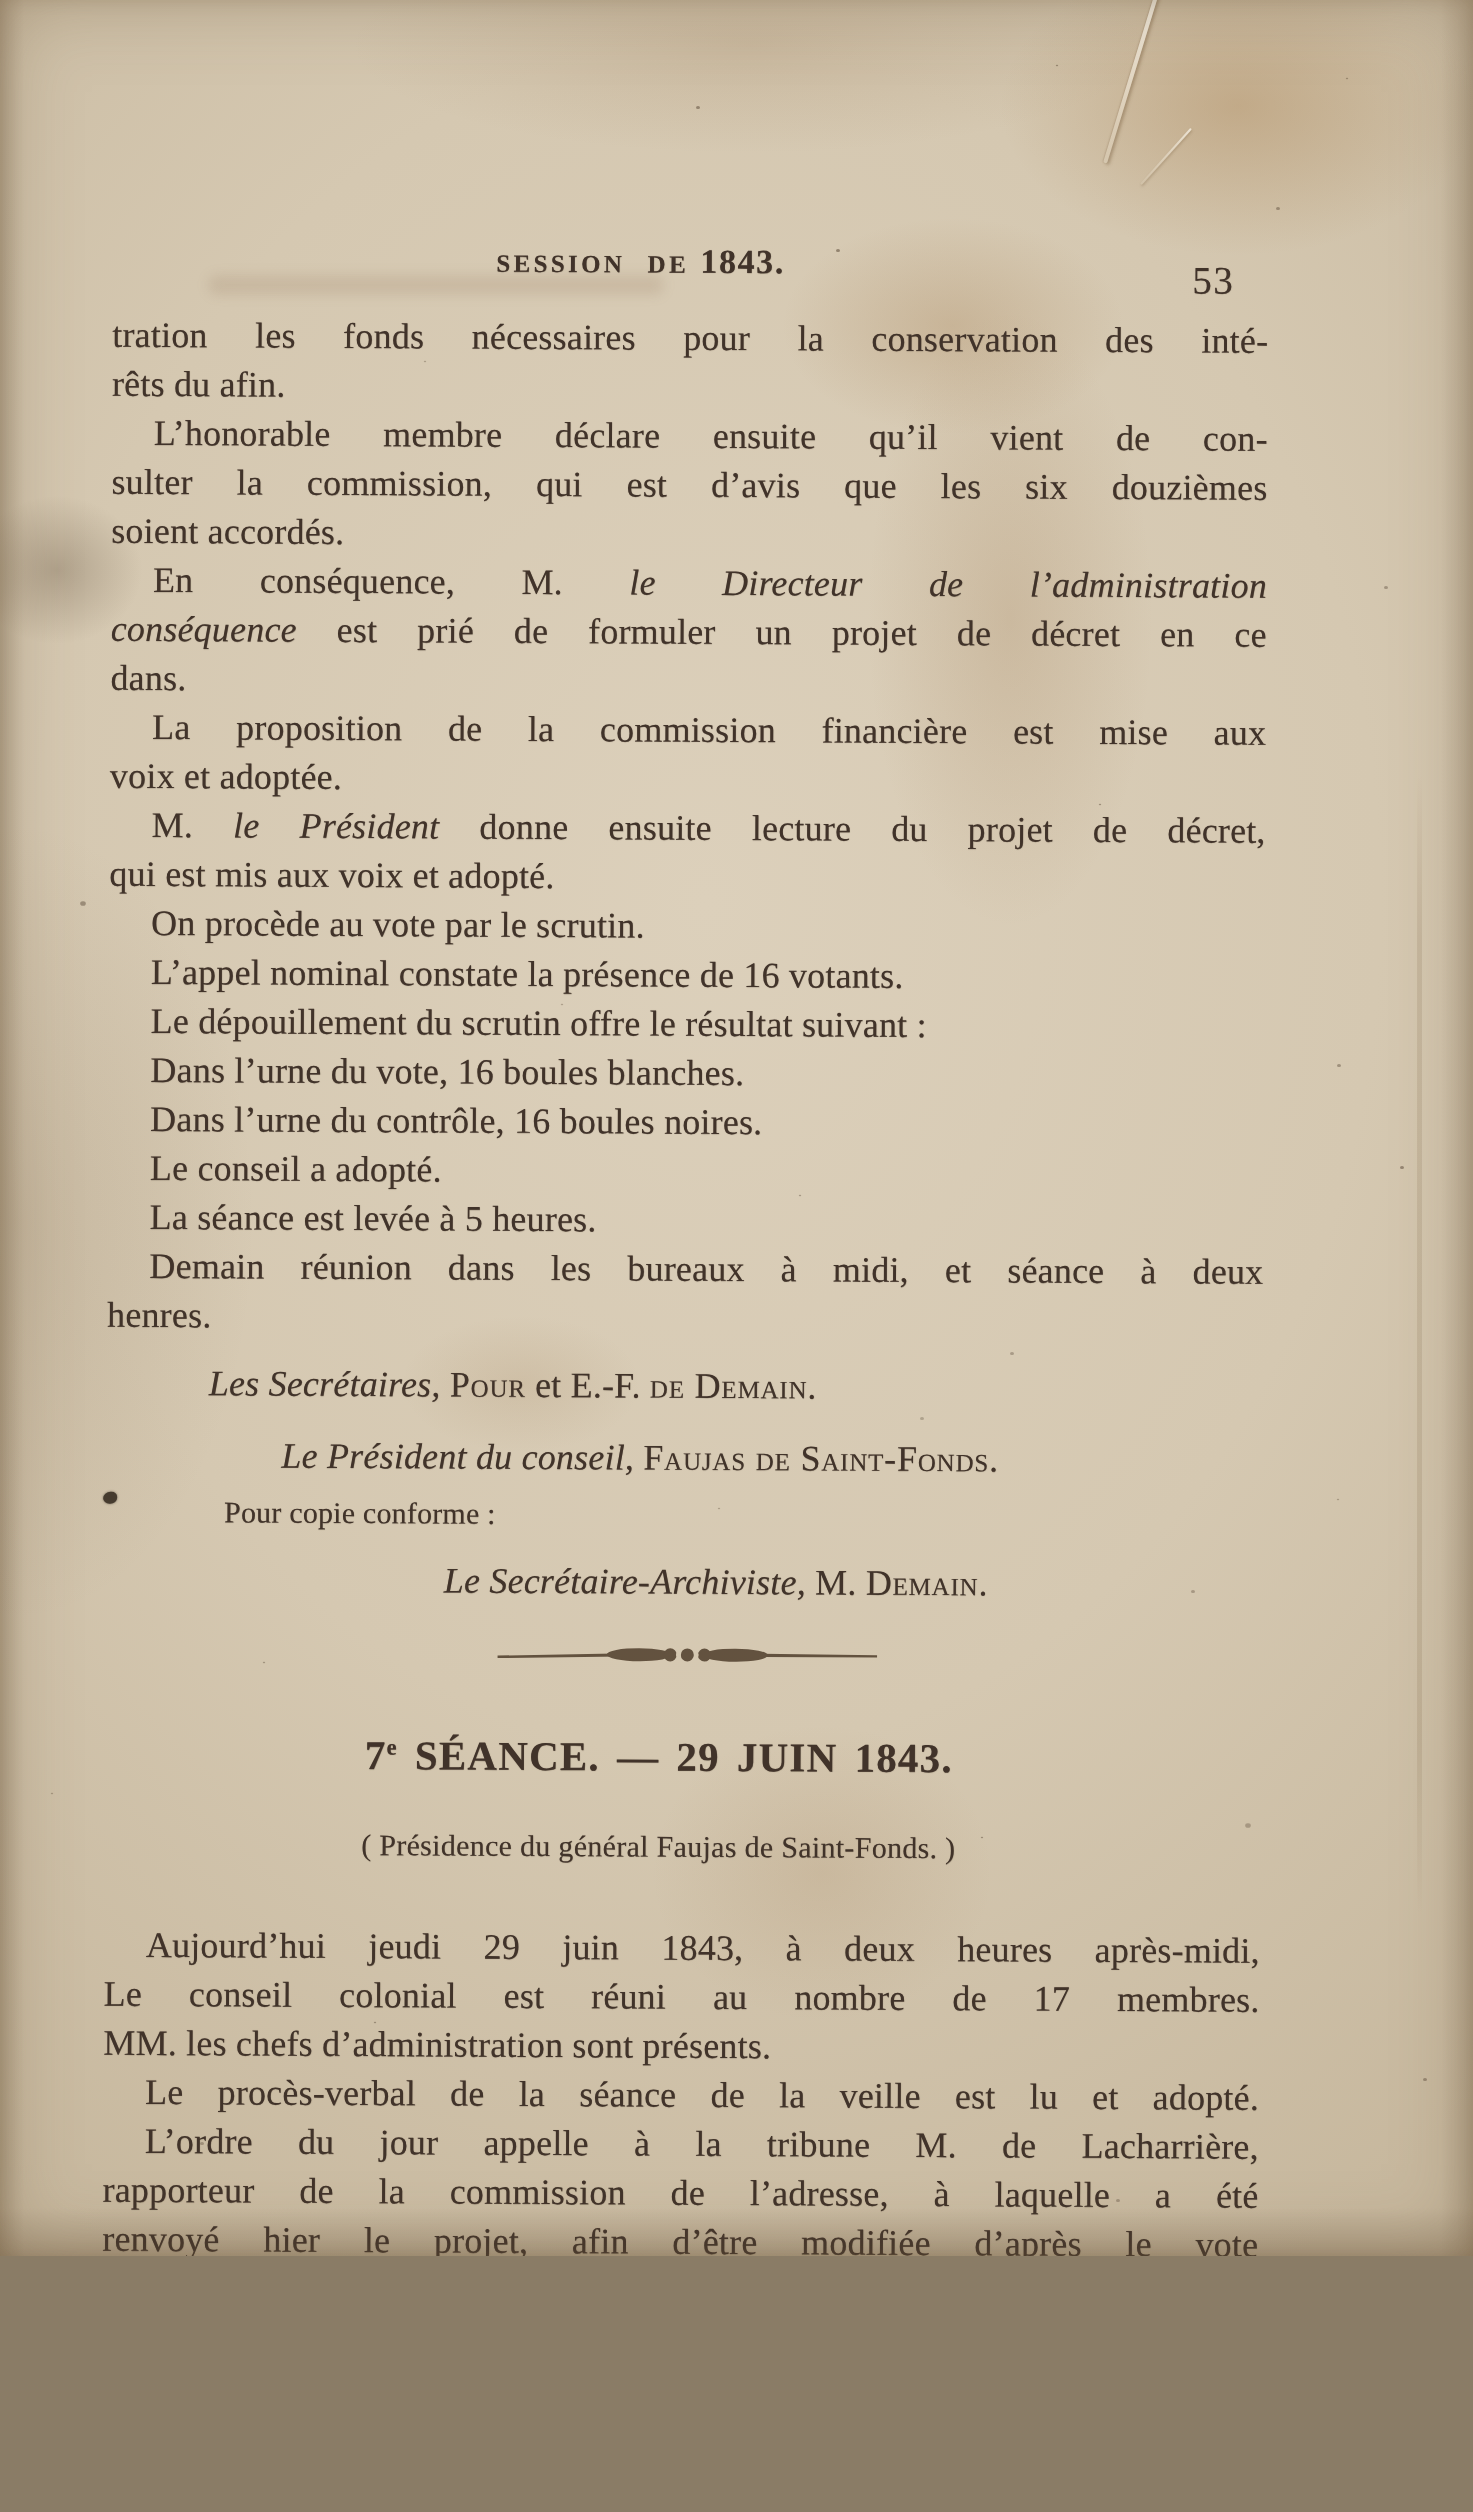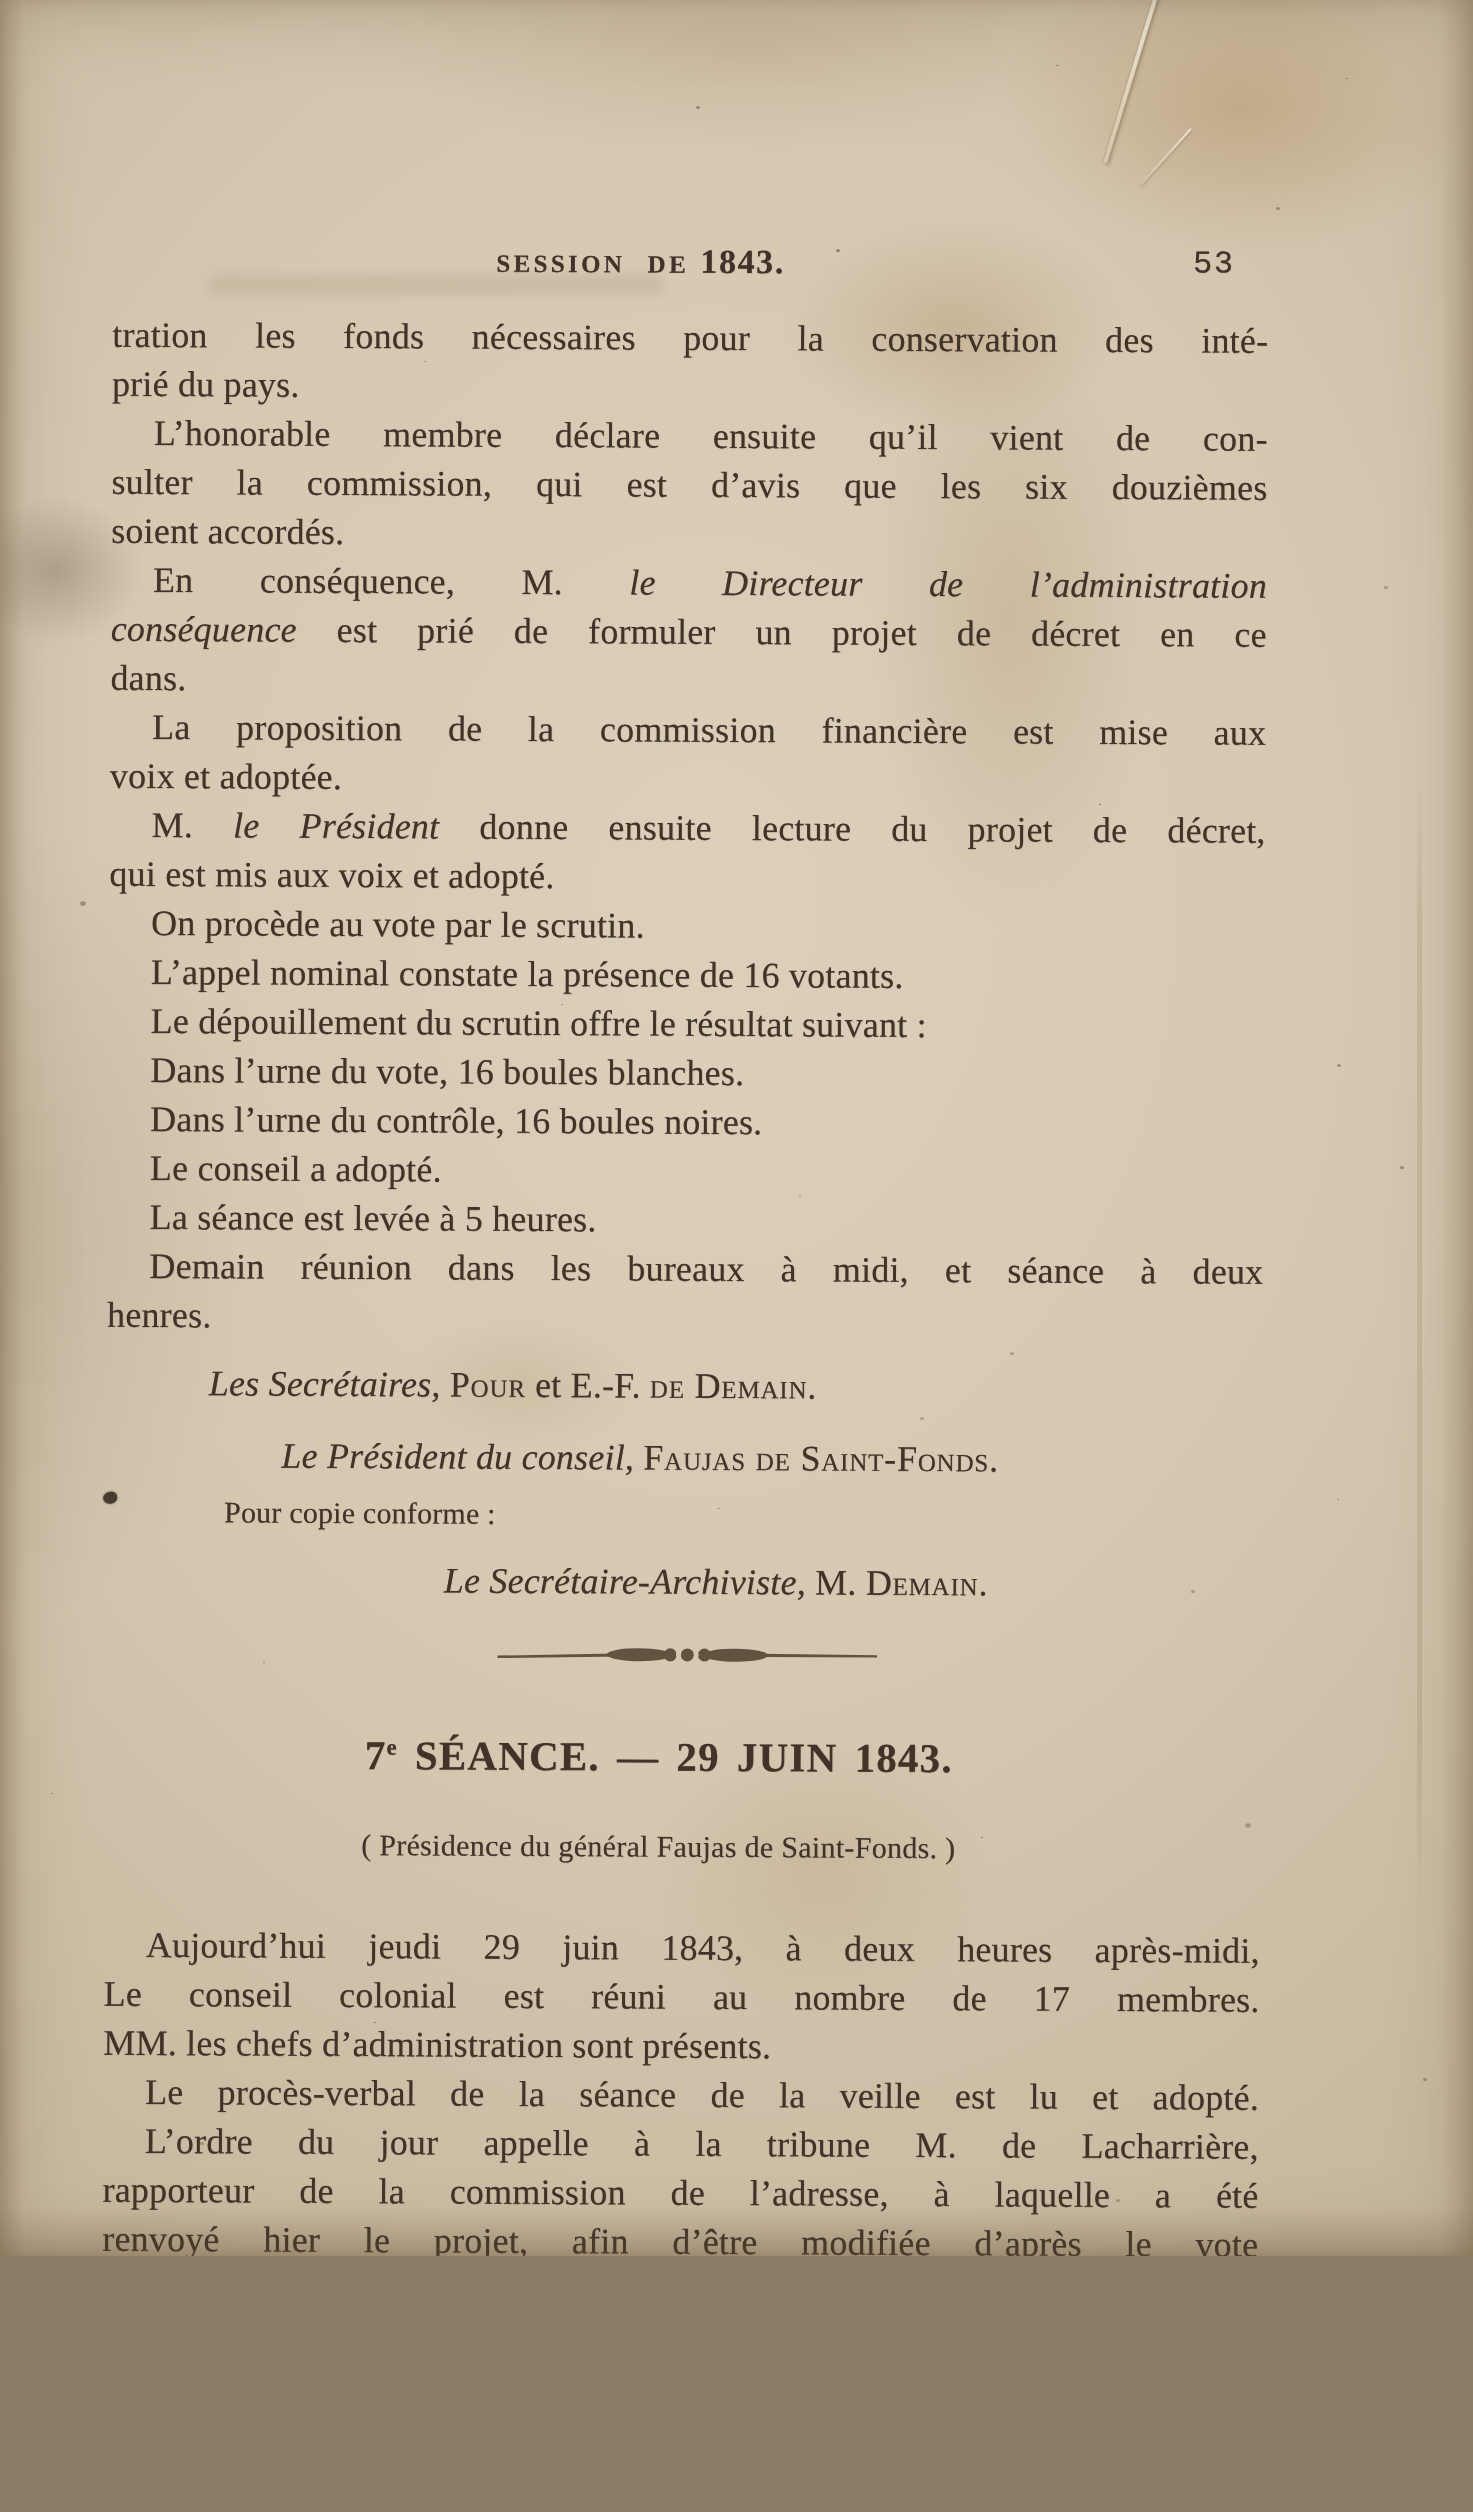--- a/index.html
+++ b/index.html
@@ -37,22 +37,22 @@
   .sg-r{font-style:normal;}
   .sg-i{font-style:italic;}
   .sg-sc{font-variant:small-caps;letter-spacing:0.8px;}
   .sg-sup{vertical-align:super;font-size:55%;line-height:0;}
   
   .header{position:absolute;top:243px;left:114px;width:1156px;height:49px;}
   .running-title{position:absolute;left:0;right:0;text-align:center;transform:translateX(-50px);
     font-weight:bold;white-space:nowrap;text-shadow:0.2px 0.3px 0.7px rgba(58,45,32,.55);}
   .rt-caps{font-size:25px;letter-spacing:3.3px;word-spacing:13px;}
   .rt-year{font-size:34px;letter-spacing:1.6px;margin-left:8.1px;}
-  .page-number{position:absolute;right:34px;top:0;font-size:32px;letter-spacing:1.6px;
-    text-shadow:0.2px 0.3px 0.7px rgba(58,45,32,.55);font-family:Liberation Mono, monospace;}
+  .page-number{position:absolute;right:34px;top:12px;font-size:39px;letter-spacing:1.6px;
+    text-shadow:0.2px 0.3px 0.7px rgba(58,45,32,.55);}
   
   #main-lines{top:314px;}
   #sig-lines{top:1362px;font-size:36px;}
   .sig-secretaries{margin-left:102px;}
   .sig-president{margin-left:175px;margin-top:23px;}
   .copy-note{margin-left:118px;margin-top:7.3px;font-size:30px;}
   .sig-archivist{margin-left:338px;margin-top:19px;}
   .divider{position:absolute;top:1642px;left:503px;width:386px;height:28px;z-index:3;opacity:.85;}
   .seance-heading{position:absolute;top:1733px;left:90px;width:1156px;text-align:center;
     font-weight:bold;font-size:41px;letter-spacing:1.2px;word-spacing:5.7px;line-height:49px;
@@ -110,21 +110,21 @@
     <div class="header">
       <div class="running-title">
         <span class="rt-caps">SESSION DE</span>
         <span class="rt-year">1843.</span>
       </div>
       <span class="page-number">53</span>
     </div>
 
     <div class="tblock" id="main-lines">
         <div class="tline just"><span class="sg-r">tration les fonds nécessaires pour la conservation des inté-</span></div>
-        <div class="tline"><span class="sg-r">prié du pays.</span></div>
+        <div class="tline"><span class="sg-r">rêts du afin.</span></div>
         <div class="tline ind just"><span class="sg-r">L’honorable membre déclare ensuite qu’il vient de con-</span></div>
         <div class="tline just"><span class="sg-r">sulter la commission, qui est d’avis que les six douzièmes</span></div>
         <div class="tline"><span class="sg-r">soient accordés.</span></div>
         <div class="tline ind just"><span class="sg-r">En conséquence, M. </span><span class="sg-i">le Directeur de l’administration</span></div>
         <div class="tline just"><span class="sg-i">conséquence</span><span class="sg-r"> est prié de formuler un projet de décret en ce</span></div>
         <div class="tline"><span class="sg-r">dans.</span></div>
         <div class="tline ind just"><span class="sg-r">La proposition de la commission financière est mise aux</span></div>
         <div class="tline"><span class="sg-r">voix et adoptée.</span></div>
         <div class="tline ind just"><span class="sg-r">M. </span><span class="sg-i">le Président</span><span class="sg-r"> donne ensuite lecture du projet de décret,</span></div>
         <div class="tline"><span class="sg-r">qui est mis aux voix et adopté.</span></div>

